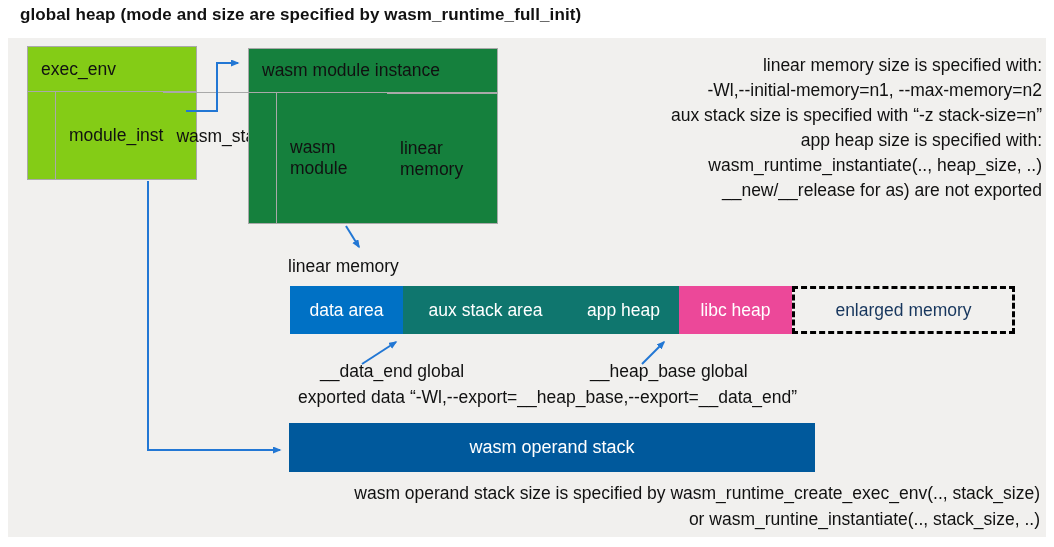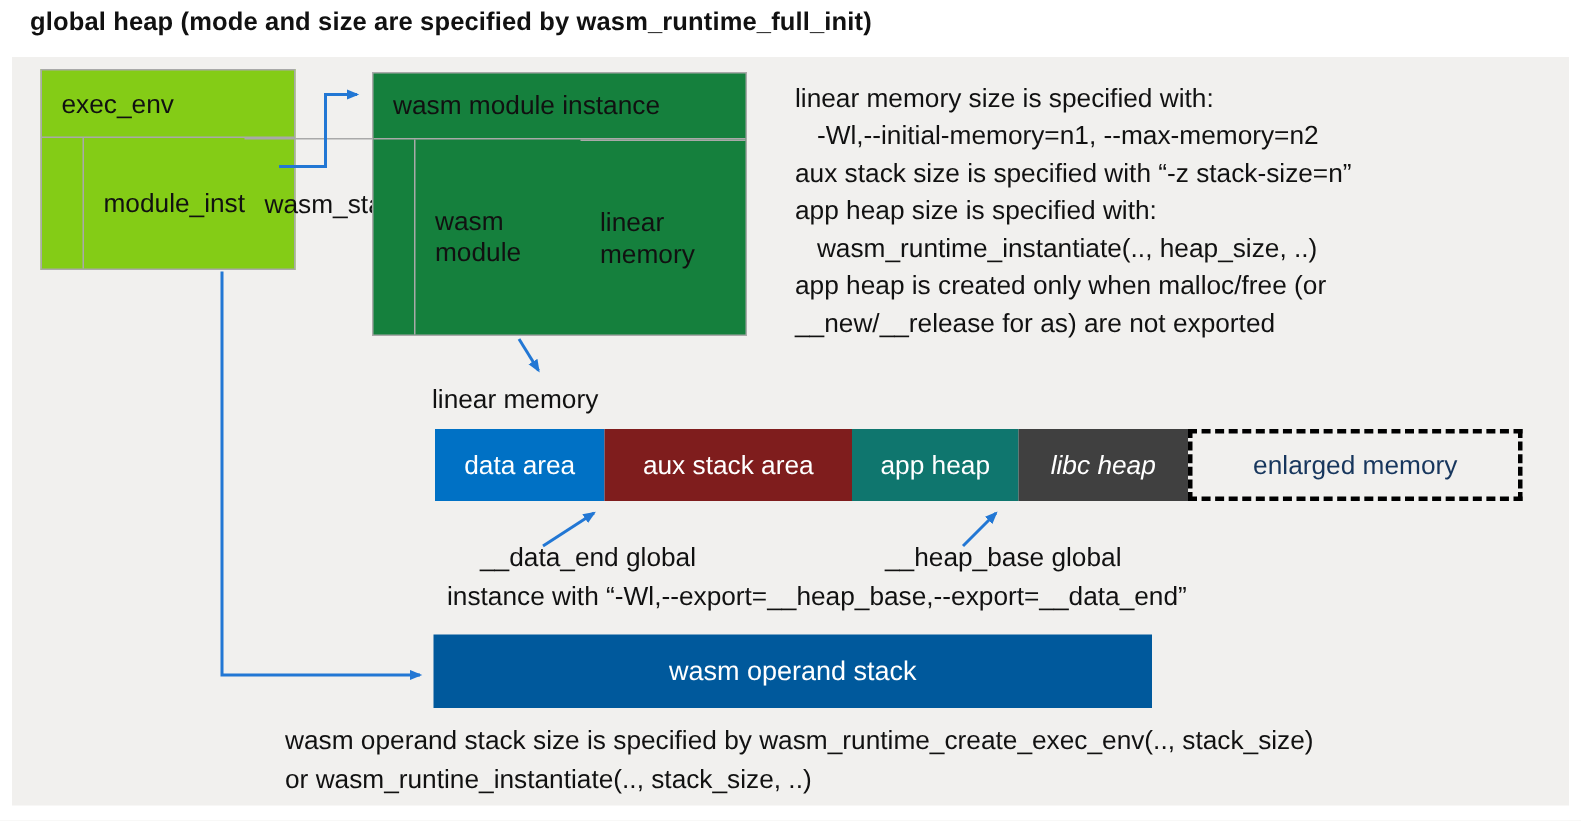--- a/index.html
+++ b/index.html
@@ -52,21 +52,21 @@
   .exec-box{left:27px;top:46px;width:170px;height:134px;}
   .exec-box .struct-header{height:45px;}
   .mi-box{left:248px;top:48px;width:250px;height:176px;}
   .mi-box .struct-header{height:44px;}
 
   
   .notes-right{
     left:530px;top:53px;width:512px;
     font-size:17.5px;line-height:25px;
   }
-  .note-line{white-space:pre-wrap;}
+  .note-line{white-space:pre-wrap;text-align:right;}
 
   
   .lm-label{left:288px;top:256px;font-size:17.5px;}
   .membar{
     left:290px;top:286px;height:48px;
     display:flex;align-items:stretch;
   }
   .seg{
     box-sizing:border-box;
     display:flex;align-items:center;justify-content:center;
@@ -77,21 +77,21 @@
   .seg-2{width:111px;}
   .seg-3{width:113px;}
   .seg-4{width:223px;border:3px dashed #000000;}
 
   .anno{font-size:17.5px;}
   .anno-data-end{left:320px;top:361px;}
   .anno-heap-base{left:590px;top:361px;}
   .anno-exported{left:298px;top:387px;white-space:pre;}
 
   .operand-bar{
-    left:289px;top:423px;width:479px;height:49px;
+    left:289px;top:423px;width:526px;height:49px;
     display:flex;align-items:center;justify-content:center;
     color:#ffffff;font-size:18px;
   }
 
   .notes-bottom{
     left:190px;top:480px;width:850px;
     font-size:17.5px;line-height:26px;
   }
 
   svg.overlay{
@@ -127,37 +127,36 @@
     </div>
   </div>
 </div>
 
 <div class="abs notes-right">
   <div class="note-line">linear memory size is specified with:</div>
   <div class="note-line">   -Wl,--initial-memory=n1, --max-memory=n2</div>
   <div class="note-line">aux stack size is specified with “-z stack-size=n”</div>
   <div class="note-line">app heap size is specified with:</div>
   <div class="note-line">   wasm_runtime_instantiate(.., heap_size, ..)</div>
-  <div class="note-line">app heap is created only when malloc/free (or</div>
   <div class="note-line">__new/__release for as) are not exported</div>
 </div>
 
 <div class="abs lm-label">linear memory</div>
 
 <div class="abs membar">
   <div class="seg seg-0" style="background: rgb(0, 113, 197);">data area</div>
-  <div class="seg seg-1" style="background: #7f1d1d;">aux stack area</div>
+  <div class="seg seg-1" style="background: #0f766e;">aux stack area</div>
   <div class="seg seg-2" style="background: #0f766e;">app heap</div>
-  <div class="seg seg-3" style="background: #404040; font-style: italic;">libc heap</div>
+  <div class="seg seg-3" style="background: #ec4899;">libc heap</div>
   <div class="seg seg-4" style="color: rgb(23, 54, 93);">enlarged memory</div>
 </div>
 
 <div class="abs anno anno-data-end">__data_end global</div>
 <div class="abs anno anno-heap-base">__heap_base global</div>
-<div class="abs anno anno-exported">instance with “-Wl,--export=__heap_base,--export=__data_end”</div>
+<div class="abs anno anno-exported">exported data “-Wl,--export=__heap_base,--export=__data_end”</div>
 
 <div class="abs operand-bar" style="background: rgb(0, 89, 156);">wasm operand stack</div>
 
 <div class="abs notes-bottom">
   <div class="note-line">wasm operand stack size is specified by wasm_runtime_create_exec_env(.., stack_size)</div>
   <div class="note-line">or wasm_runtine_instantiate(.., stack_size, ..)</div>
 </div>
 
 <svg class="overlay" viewBox="0 0 1054 547">
   <defs>

